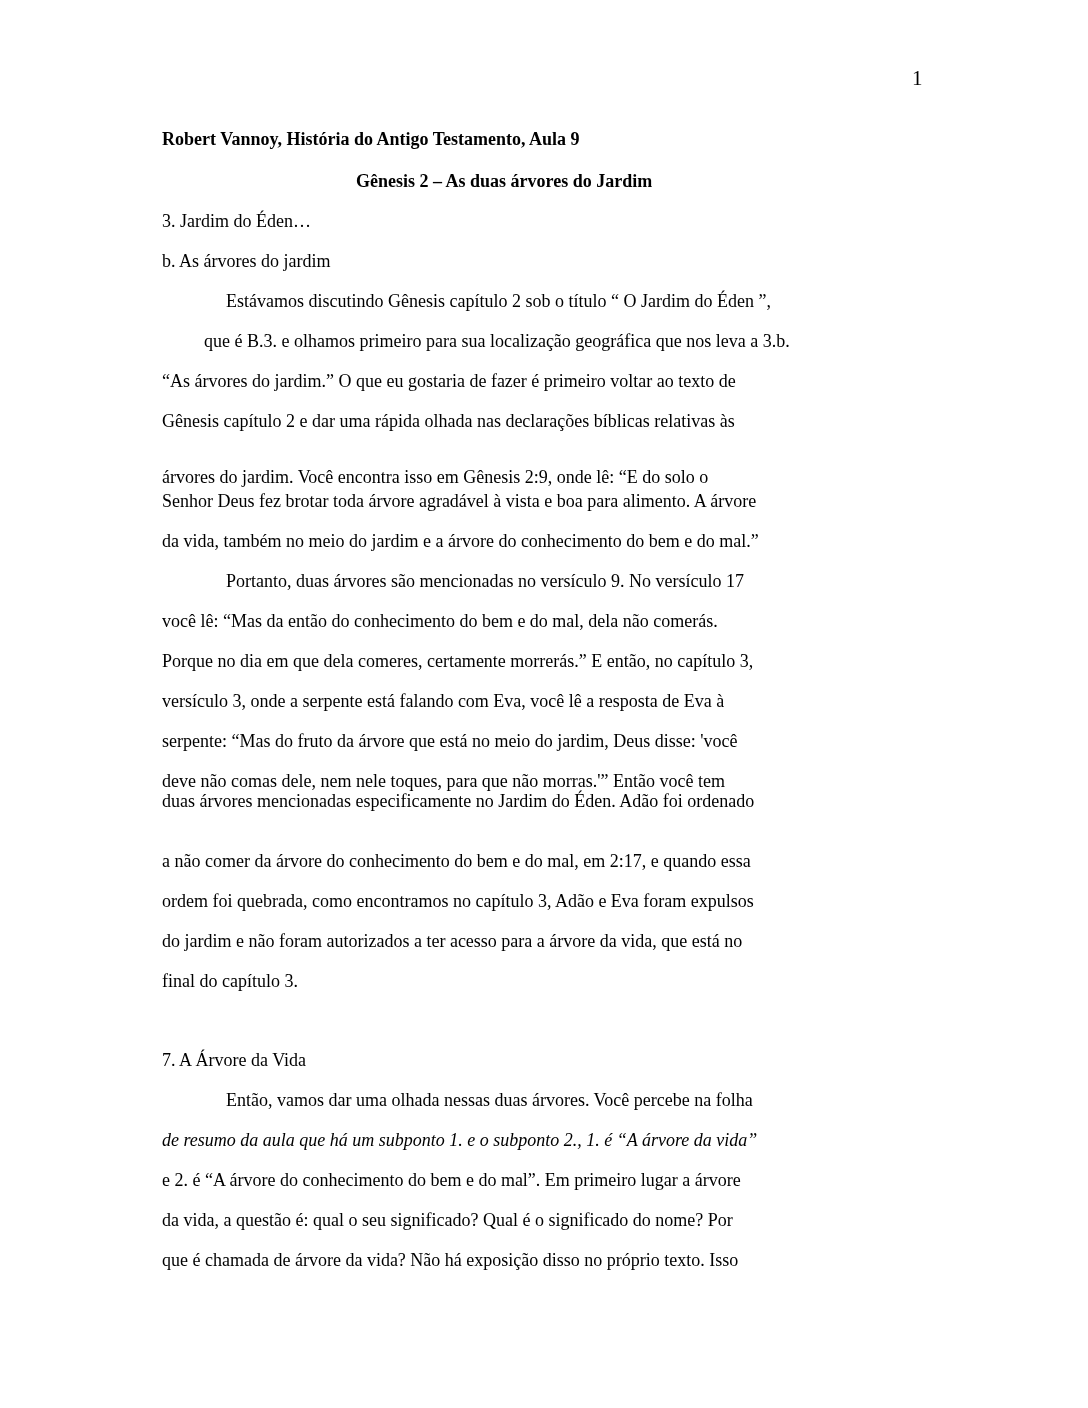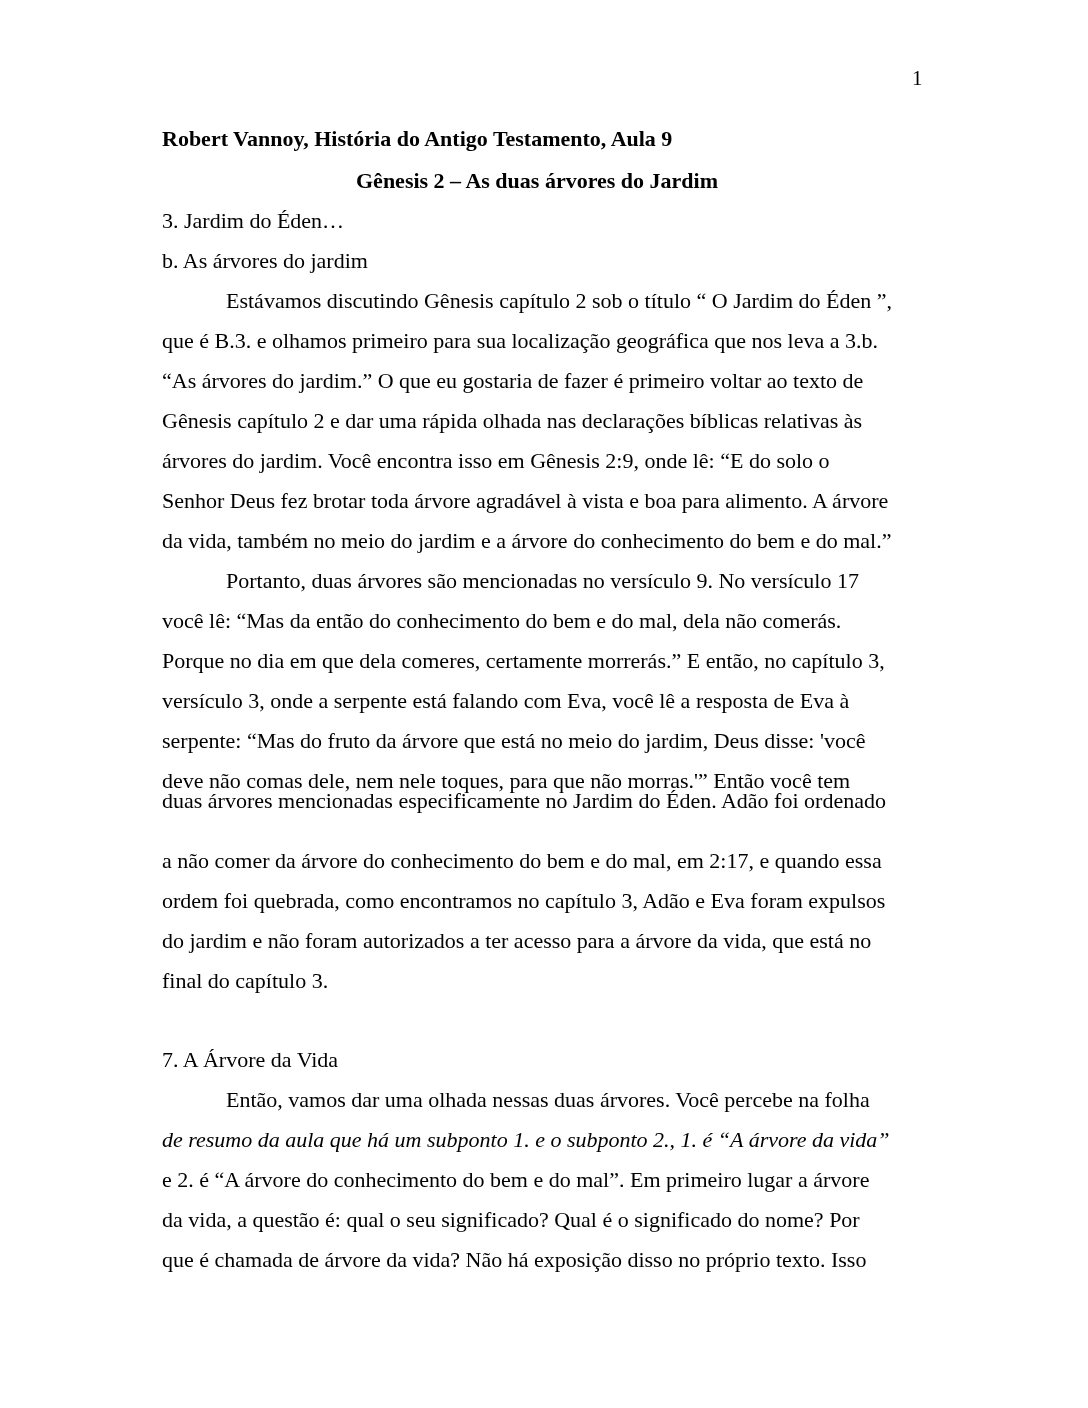--- a/index.html
+++ b/index.html
@@ -8,43 +8,43 @@
       position: absolute; left: 0; top: 0; width: 1088px; height: 1408px;
       background: #ffffff; color: #000000;
       font-family: "Liberation Serif", "DejaVu Serif", serif;
     }
     .page-number {
       position: absolute; left: 912px; top: 66px;
       font-size: 21px; line-height: 24px;
     }
     .line {
       position: absolute; left: 162px; white-space: nowrap;
-      font-size: 22px; line-height: 26px;
+      font-size: 18px; line-height: 26px;
     }
     .bold { font-weight: bold; }
     .indent { left: 226px; }
     .center { left: 356px; }
   </style>
 </head>
 <body>
 
 <div class="page">
   <div class="page-number">1</div>
 
   <div class="line bold" style="top:126px;">Robert Vannoy, História do Antigo Testamento, Aula 9</div>
   <div class="line bold center" style="top:168px;text-align:right;">Gênesis 2 – As duas árvores do Jardim</div>
   <div class="line" style="top:208px;">3. Jardim do Éden…</div>
   <div class="line" style="top:248px;">b. As árvores do jardim</div>
 
   <div>
     <div class="line indent" style="top:288px;">Estávamos discutindo Gênesis capítulo 2 sob o título “ O Jardim do Éden ”,</div>
-    <div class="line" style="top:328px;">que é B.3. e olhamos primeiro para sua localização geográfica que nos leva a 3.b.</div>
+    <div class="line" style="top:328px;margin-left:42px;">que é B.3. e olhamos primeiro para sua localização geográfica que nos leva a 3.b.</div>
     <div class="line" style="top:368px;">“As árvores do jardim.” O que eu gostaria de fazer é primeiro voltar ao texto de</div>
     <div class="line" style="top:408px;">Gênesis capítulo 2 e dar uma rápida olhada nas declarações bíblicas relativas às</div>
-    <div class="line" style="top:448px;">árvores do jardim. Você encontra isso em Gênesis 2:9, onde lê: “E do solo o</div>
+    <div class="line" style="top:464px;">árvores do jardim. Você encontra isso em Gênesis 2:9, onde lê: “E do solo o</div>
     <div class="line" style="top:488px;">Senhor Deus fez brotar toda árvore agradável à vista e boa para alimento. A árvore</div>
     <div class="line" style="top:528px;">da vida, também no meio do jardim e a árvore do conhecimento do bem e do mal.”</div>
   </div>
 
   <div>
     <div class="line indent" style="top:568px;">Portanto, duas árvores são mencionadas no versículo 9. No versículo 17</div>
     <div class="line" style="top:608px;">você lê: “Mas da então do conhecimento do bem e do mal, dela não comerás.</div>
     <div class="line" style="top:648px;">Porque no dia em que dela comeres, certamente morrerás.” E então, no capítulo 3,</div>
     <div class="line" style="top:688px;">versículo 3, onde a serpente está falando com Eva, você lê a resposta de Eva à</div>
     <div class="line" style="top:728px;">serpente: “Mas do fruto da árvore que está no meio do jardim, Deus disse: 'você</div>

